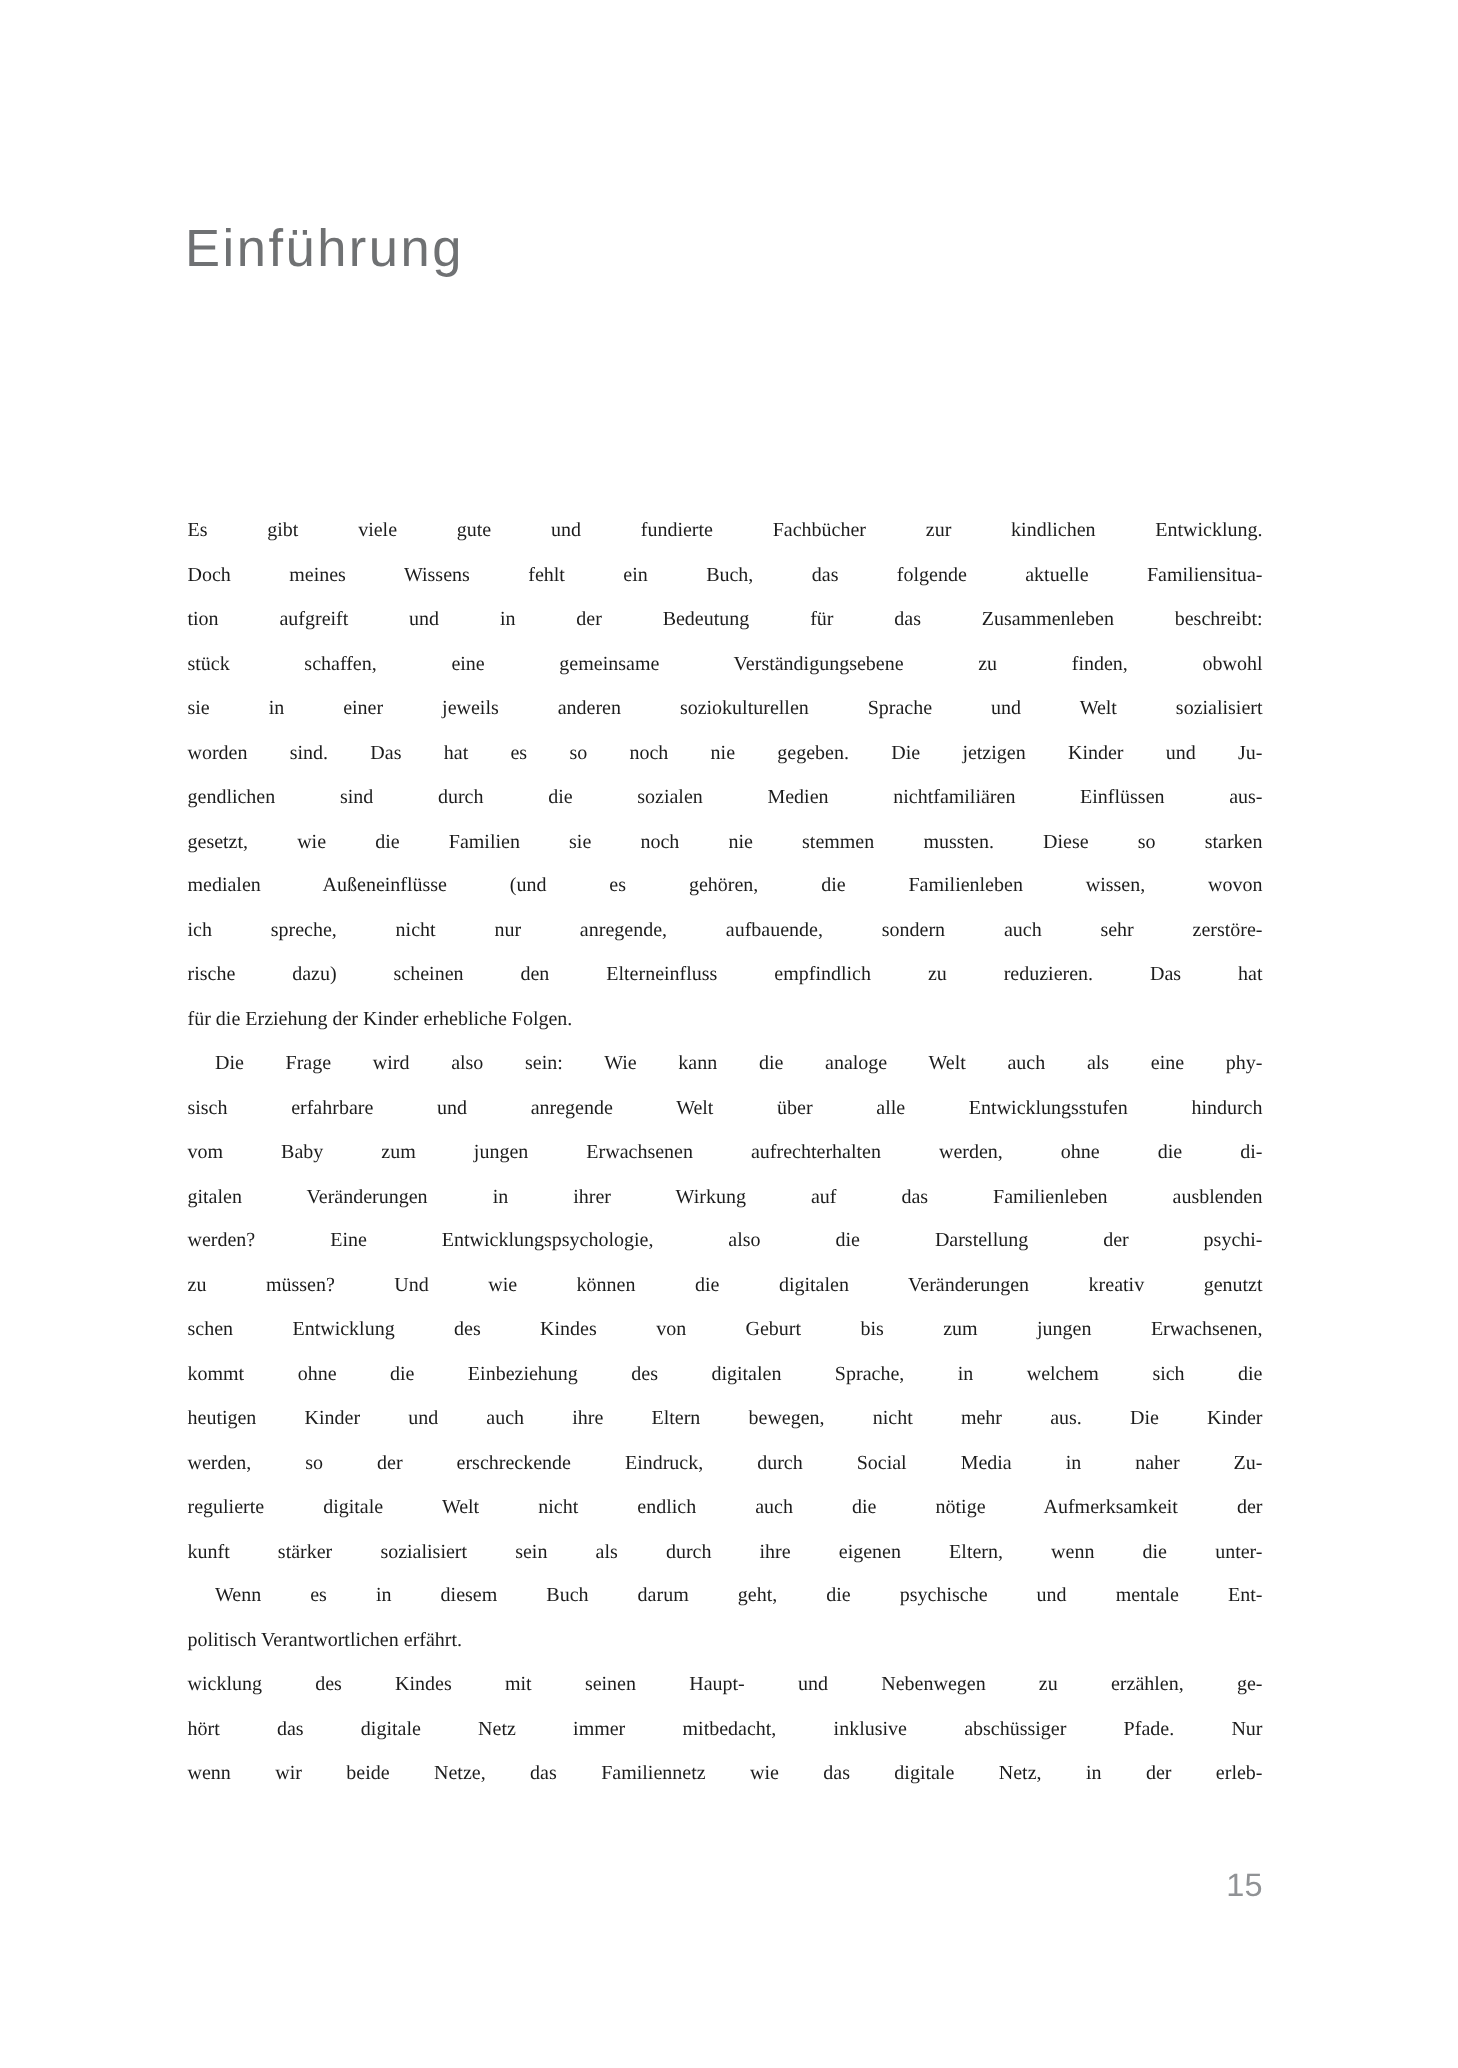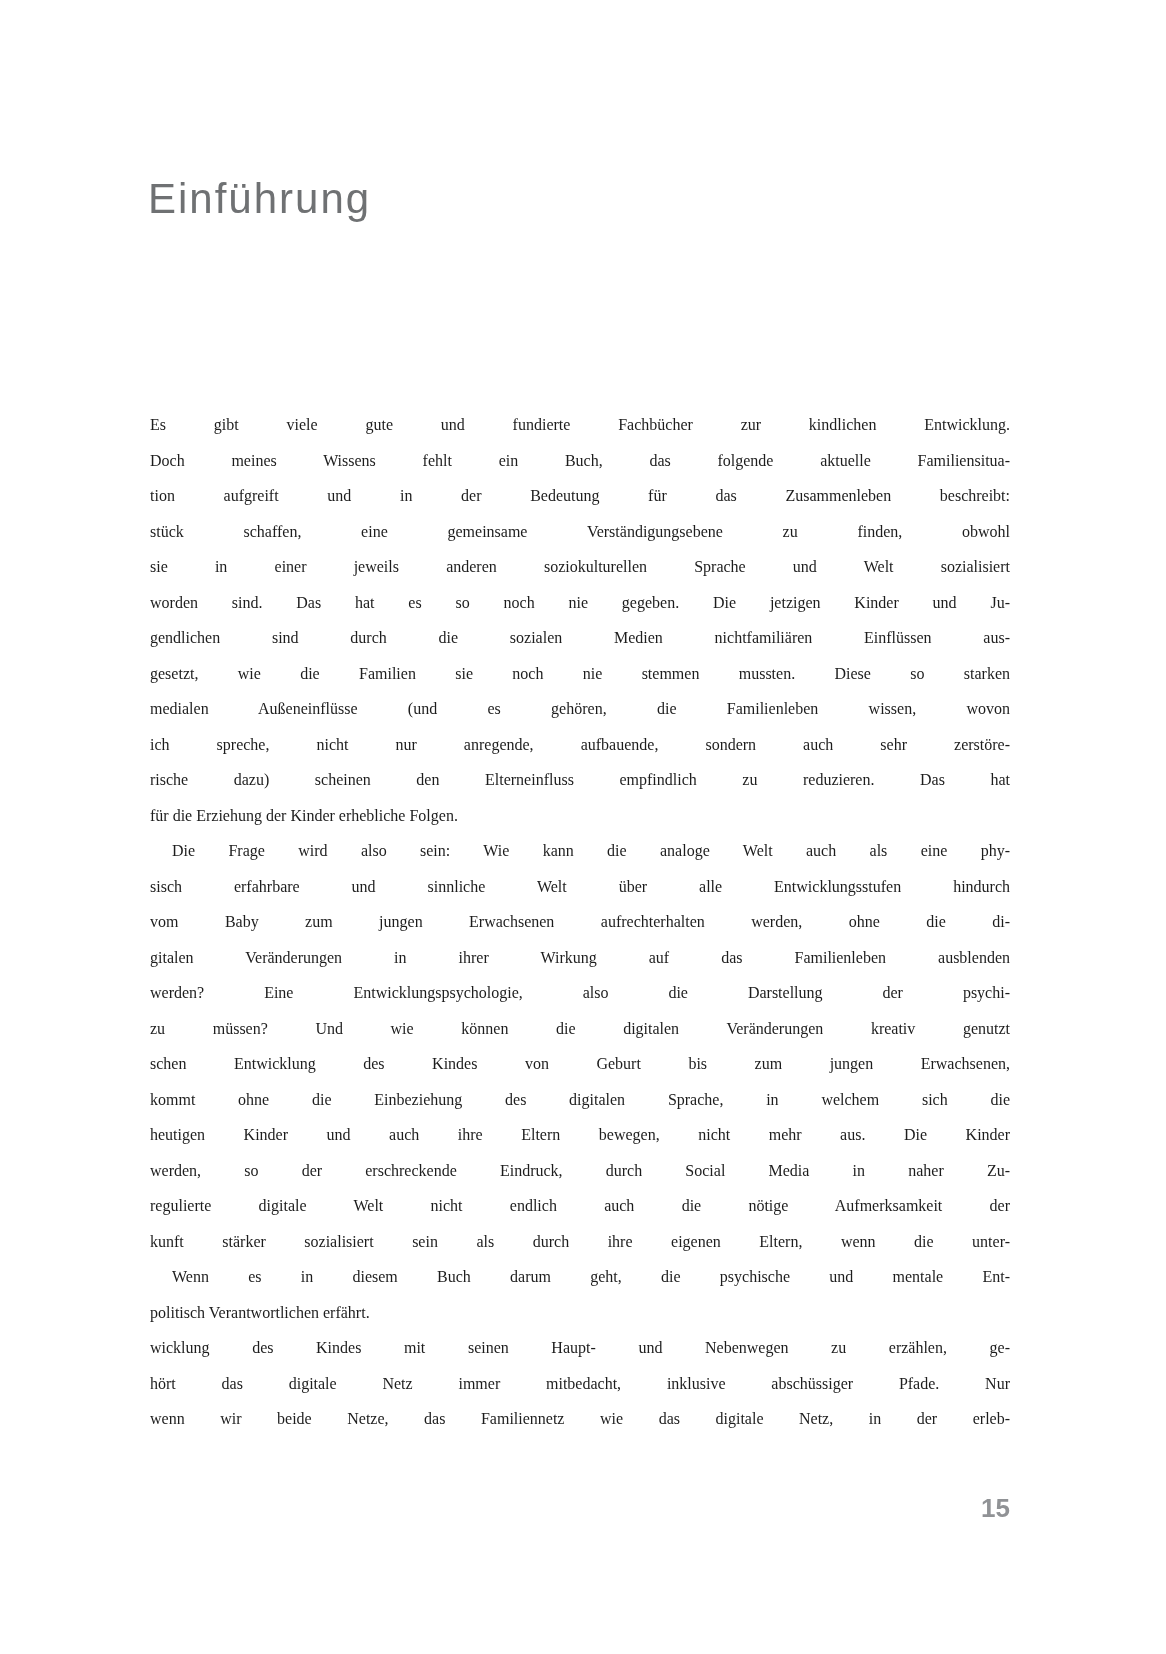--- a/index.html
+++ b/index.html
@@ -49,21 +49,21 @@
   .line.indent {
     text-indent: 22px;
   }
   .page-number {
     position: absolute;
     left: 150px;
     top: 1494px;
     width: 860px;
     text-align: right;
     font-family: "Liberation Sans", sans-serif;
-    font-weight: 700;
+    font-weight: 400;
     font-size: 26px;
     color: #909295;
     line-height: 1.15;
   }
 </style>
 </head>
 <body>
 
 <div class="page">
   <div class="chapter-title">Einführung</div>
@@ -75,21 +75,21 @@
       <div class="line">stück schaffen, eine gemeinsame Verständigungsebene zu finden, obwohl</div>
       <div class="line">sie in einer jeweils anderen soziokulturellen Sprache und Welt sozialisiert</div>
       <div class="line">worden sind. Das hat es so noch nie gegeben. Die jetzigen Kinder und Ju-</div>
       <div class="line">gendlichen sind durch die sozialen Medien nichtfamiliären Einflüssen aus-</div>
       <div class="line">gesetzt, wie die Familien sie noch nie stemmen mussten. Diese so starken</div>
       <div class="line">medialen Außeneinflüsse (und es gehören, die Familienleben wissen, wovon</div>
       <div class="line">ich spreche, nicht nur anregende, aufbauende, sondern auch sehr zerstöre-</div>
       <div class="line">rische dazu) scheinen den Elterneinfluss empfindlich zu reduzieren. Das hat</div>
       <div class="line last">für die Erziehung der Kinder erhebliche Folgen.</div>
       <div class="line indent">Die Frage wird also sein: Wie kann die analoge Welt auch als eine phy-</div>
-      <div class="line">sisch erfahrbare und sinnliche Welt über alle Entwicklungsstufen hindurch</div>
+      <div class="line">sisch erfahrbare und anregende Welt über alle Entwicklungsstufen hindurch</div>
       <div class="line">vom Baby zum jungen Erwachsenen aufrechterhalten werden, ohne die di-</div>
       <div class="line">gitalen Veränderungen in ihrer Wirkung auf das Familienleben ausblenden</div>
       <div class="line">werden? Eine Entwicklungspsychologie, also die Darstellung der psychi-</div>
       <div class="line">zu müssen? Und wie können die digitalen Veränderungen kreativ genutzt</div>
       <div class="line">schen Entwicklung des Kindes von Geburt bis zum jungen Erwachsenen,</div>
       <div class="line">kommt ohne die Einbeziehung des digitalen Sprache, in welchem sich die</div>
       <div class="line">heutigen Kinder und auch ihre Eltern bewegen, nicht mehr aus. Die Kinder</div>
       <div class="line">werden, so der erschreckende Eindruck, durch Social Media in naher Zu-</div>
       <div class="line">regulierte digitale Welt nicht endlich auch die nötige Aufmerksamkeit der</div>
       <div class="line">kunft stärker sozialisiert sein als durch ihre eigenen Eltern, wenn die unter-</div>

